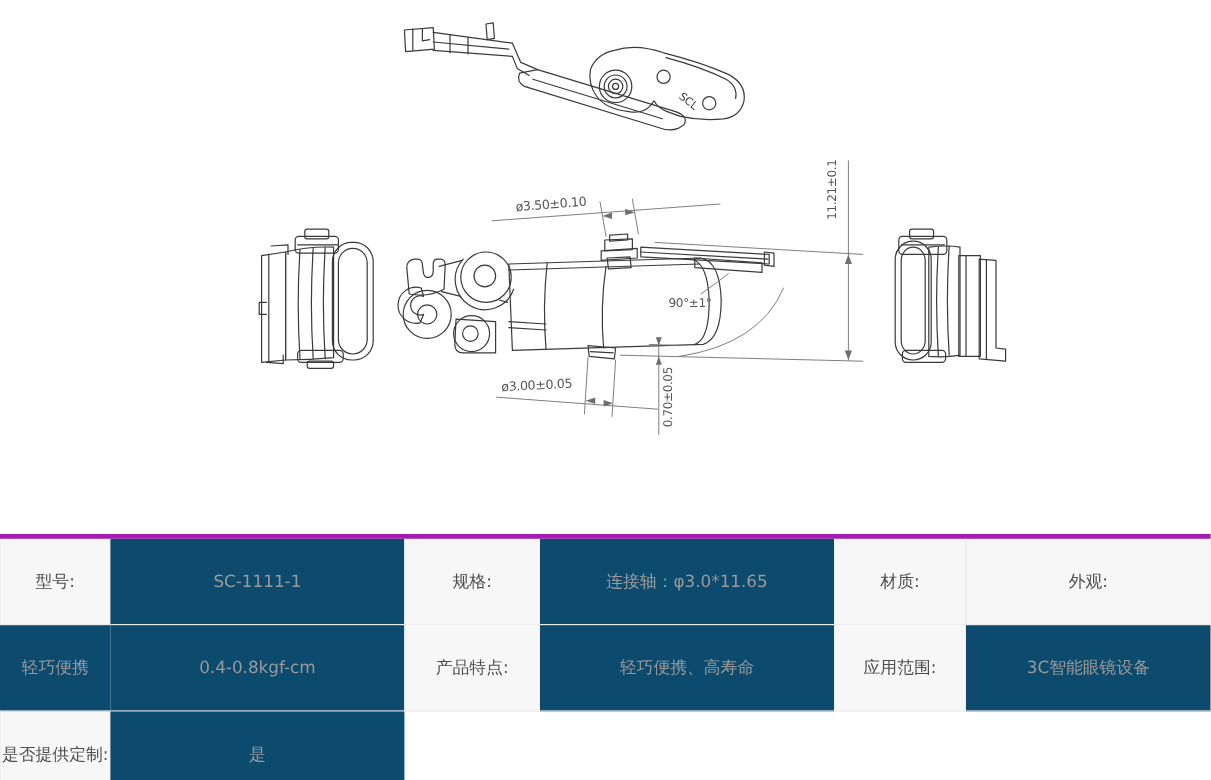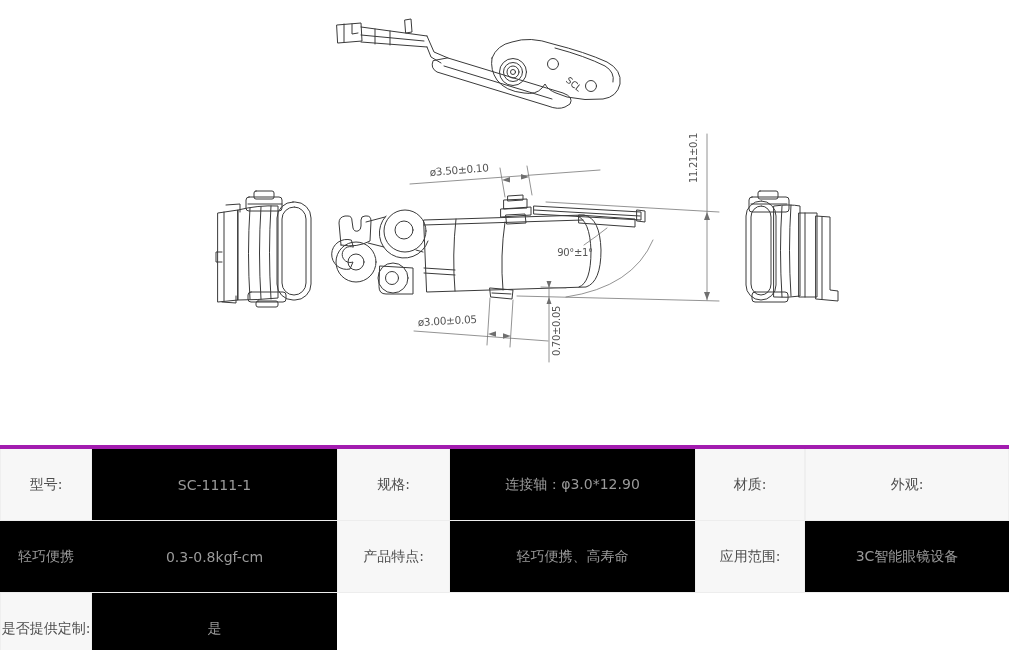--- a/index.html
+++ b/index.html
@@ -48,21 +48,21 @@
     white-space: nowrap;
     overflow: hidden;
   }
   .cell.label {
     background: #f7f7f7;
     color: #4d4d4d;
     border-left: 1px solid #efefef;
     border-right: 1px solid #efefef;
   }
   .cell.value {
-    background: #000000;
+    background: #0c4a6e;
     color: #9a9a9a;
   }
   text { -webkit-user-select: none; user-select: none; }
 </style>
 </head>
 <body>
 
 <div class="page">
 
   <div class="drawing-area">
@@ -213,26 +213,26 @@
         <text x="697" y="162" transform="rotate(-90 695 160)" text-anchor="middle" font-size="10" stroke="none" fill="#555555">11.21±0.1</text>
       </g>
     </svg>
   </div>
 
   <div class="spec-table">
 
     <div class="cell label">型号:</div>
     <div class="cell value">SC-1111-1</div>
     <div class="cell label">规格:</div>
-    <div class="cell value">连接轴：φ3.0*12.90</div>
+    <div class="cell value">连接轴：φ3.0*11.65</div>
     <div class="cell label">材质:</div>
 
     <div class="cell label">外观:</div>
     <div class="cell value">轻巧便携</div>
-    <div class="cell value">0.3-0.8kgf-cm</div>
+    <div class="cell value">0.4-0.8kgf-cm</div>
 
     <div class="cell label">产品特点:</div>
     <div class="cell value">轻巧便携、高寿命</div>
     <div class="cell label">应用范围:</div>
     <div class="cell value">3C智能眼镜设备</div>
     <div class="cell label">是否提供定制:</div>
     <div class="cell value">是</div>
   </div>
 
 </div>

